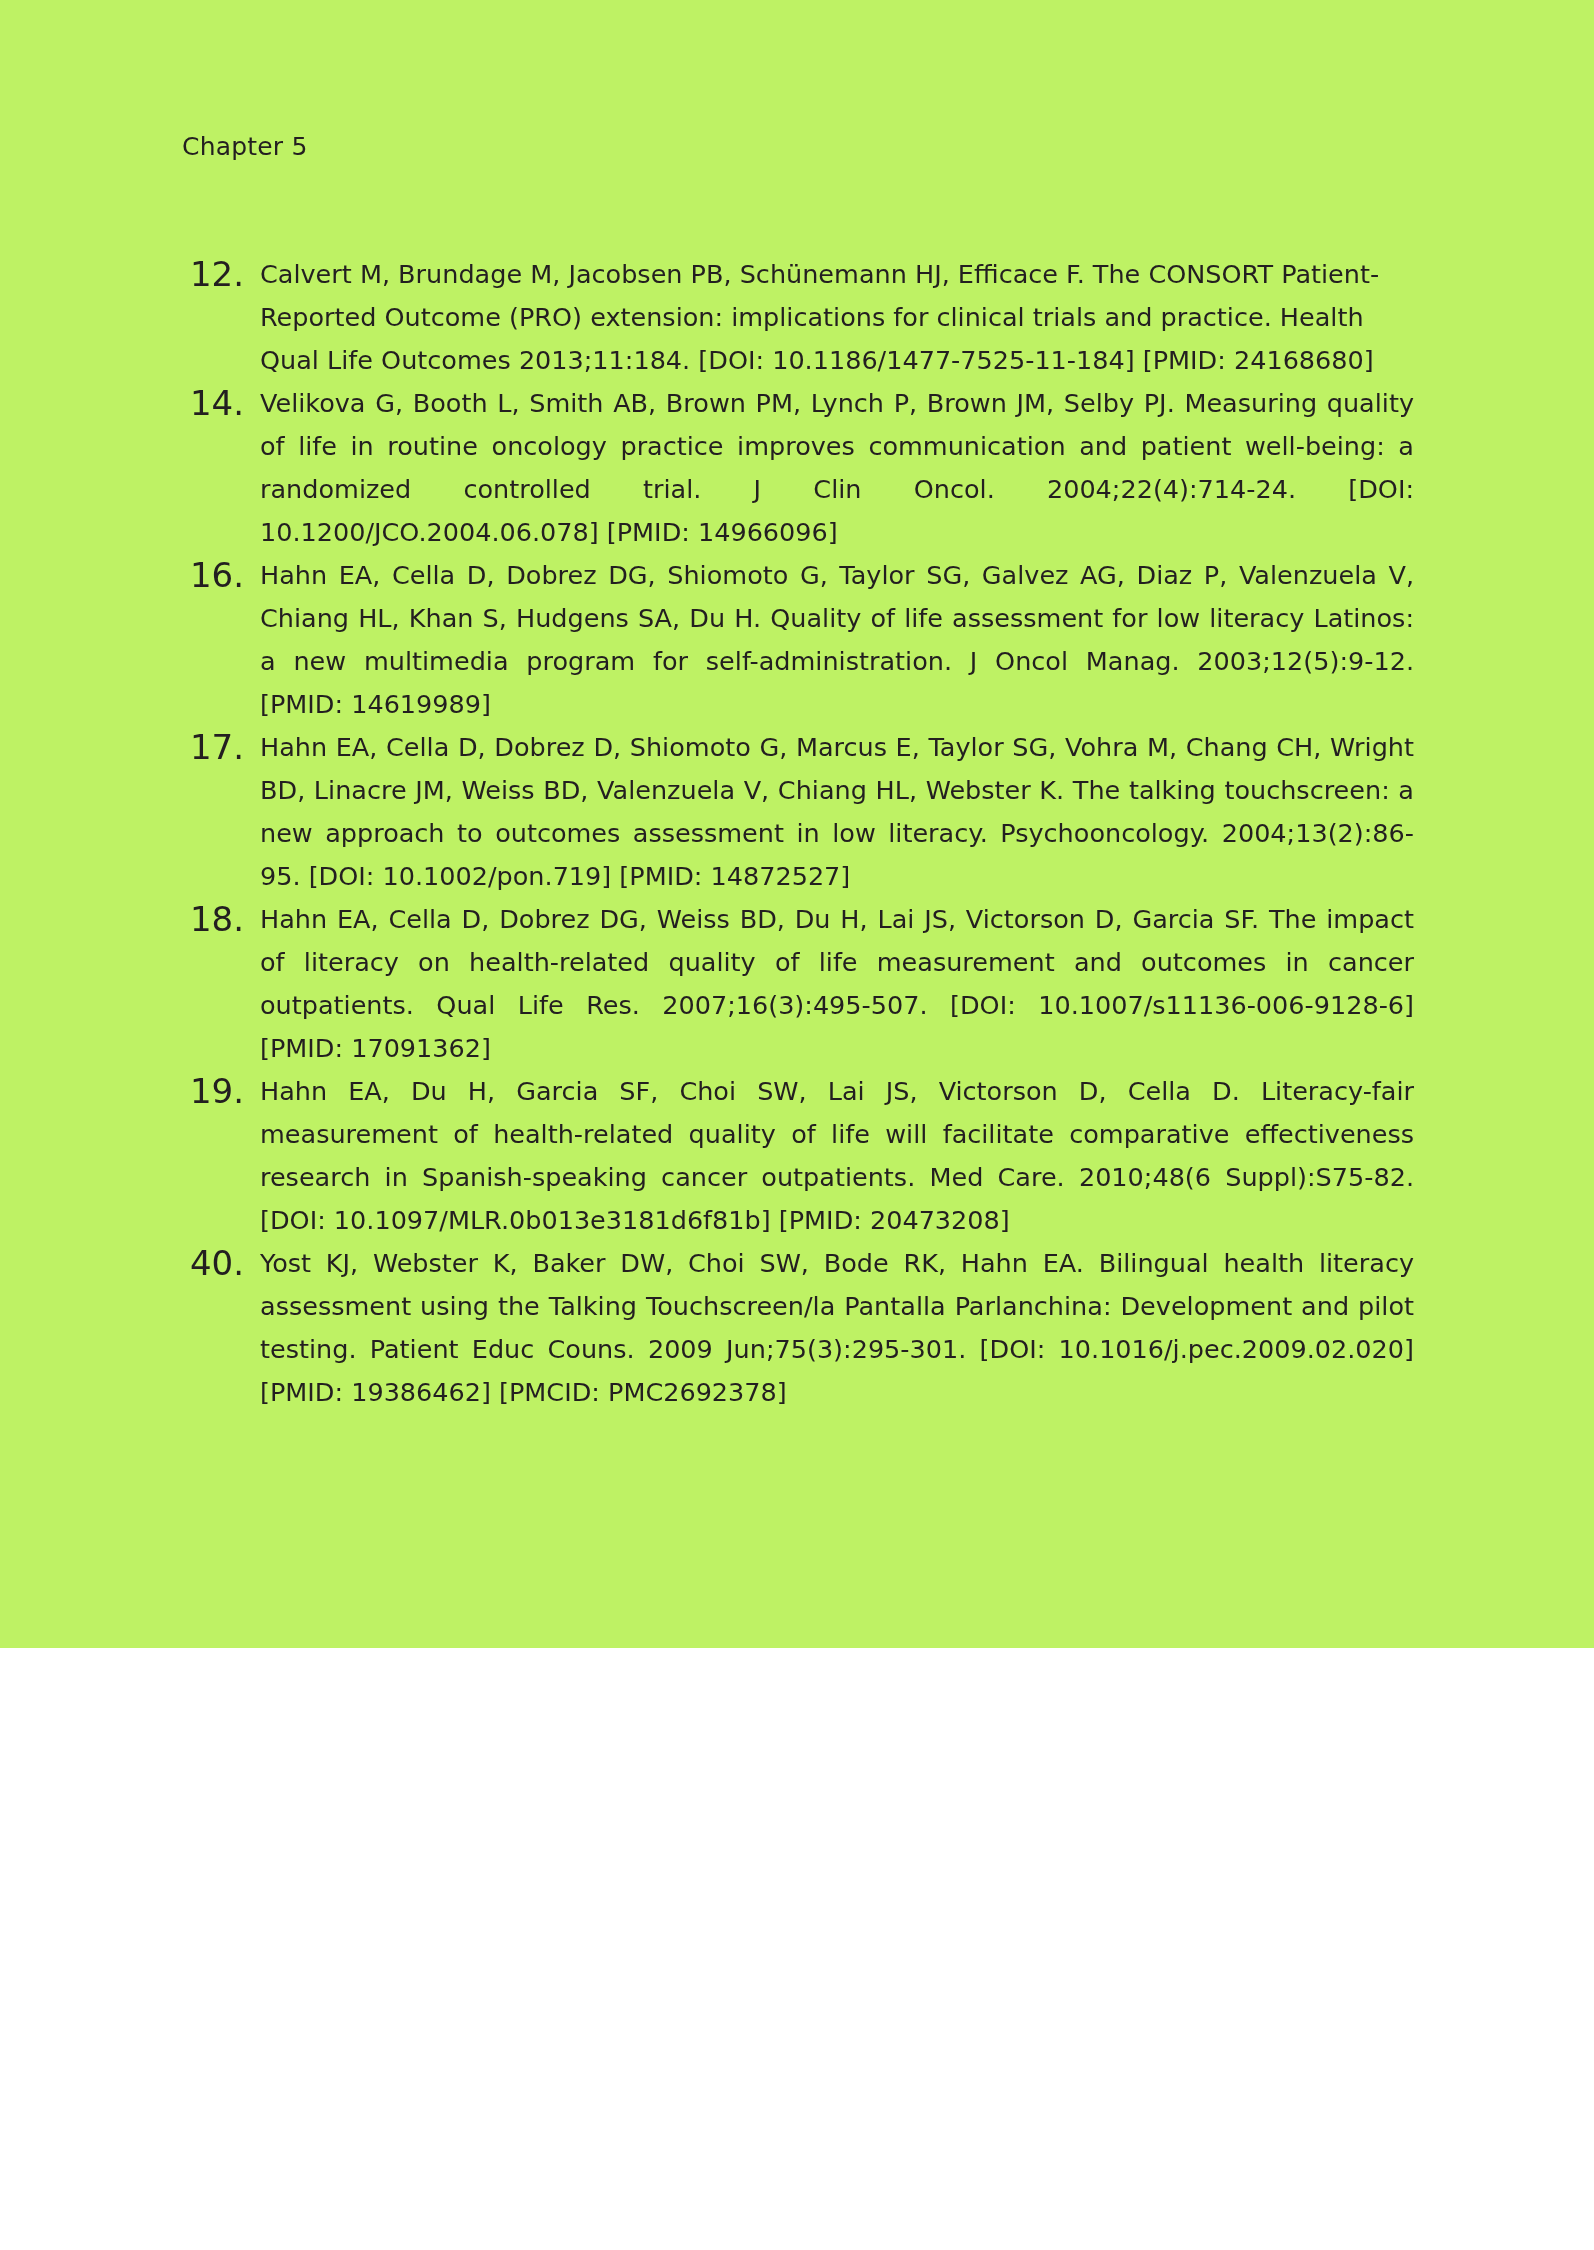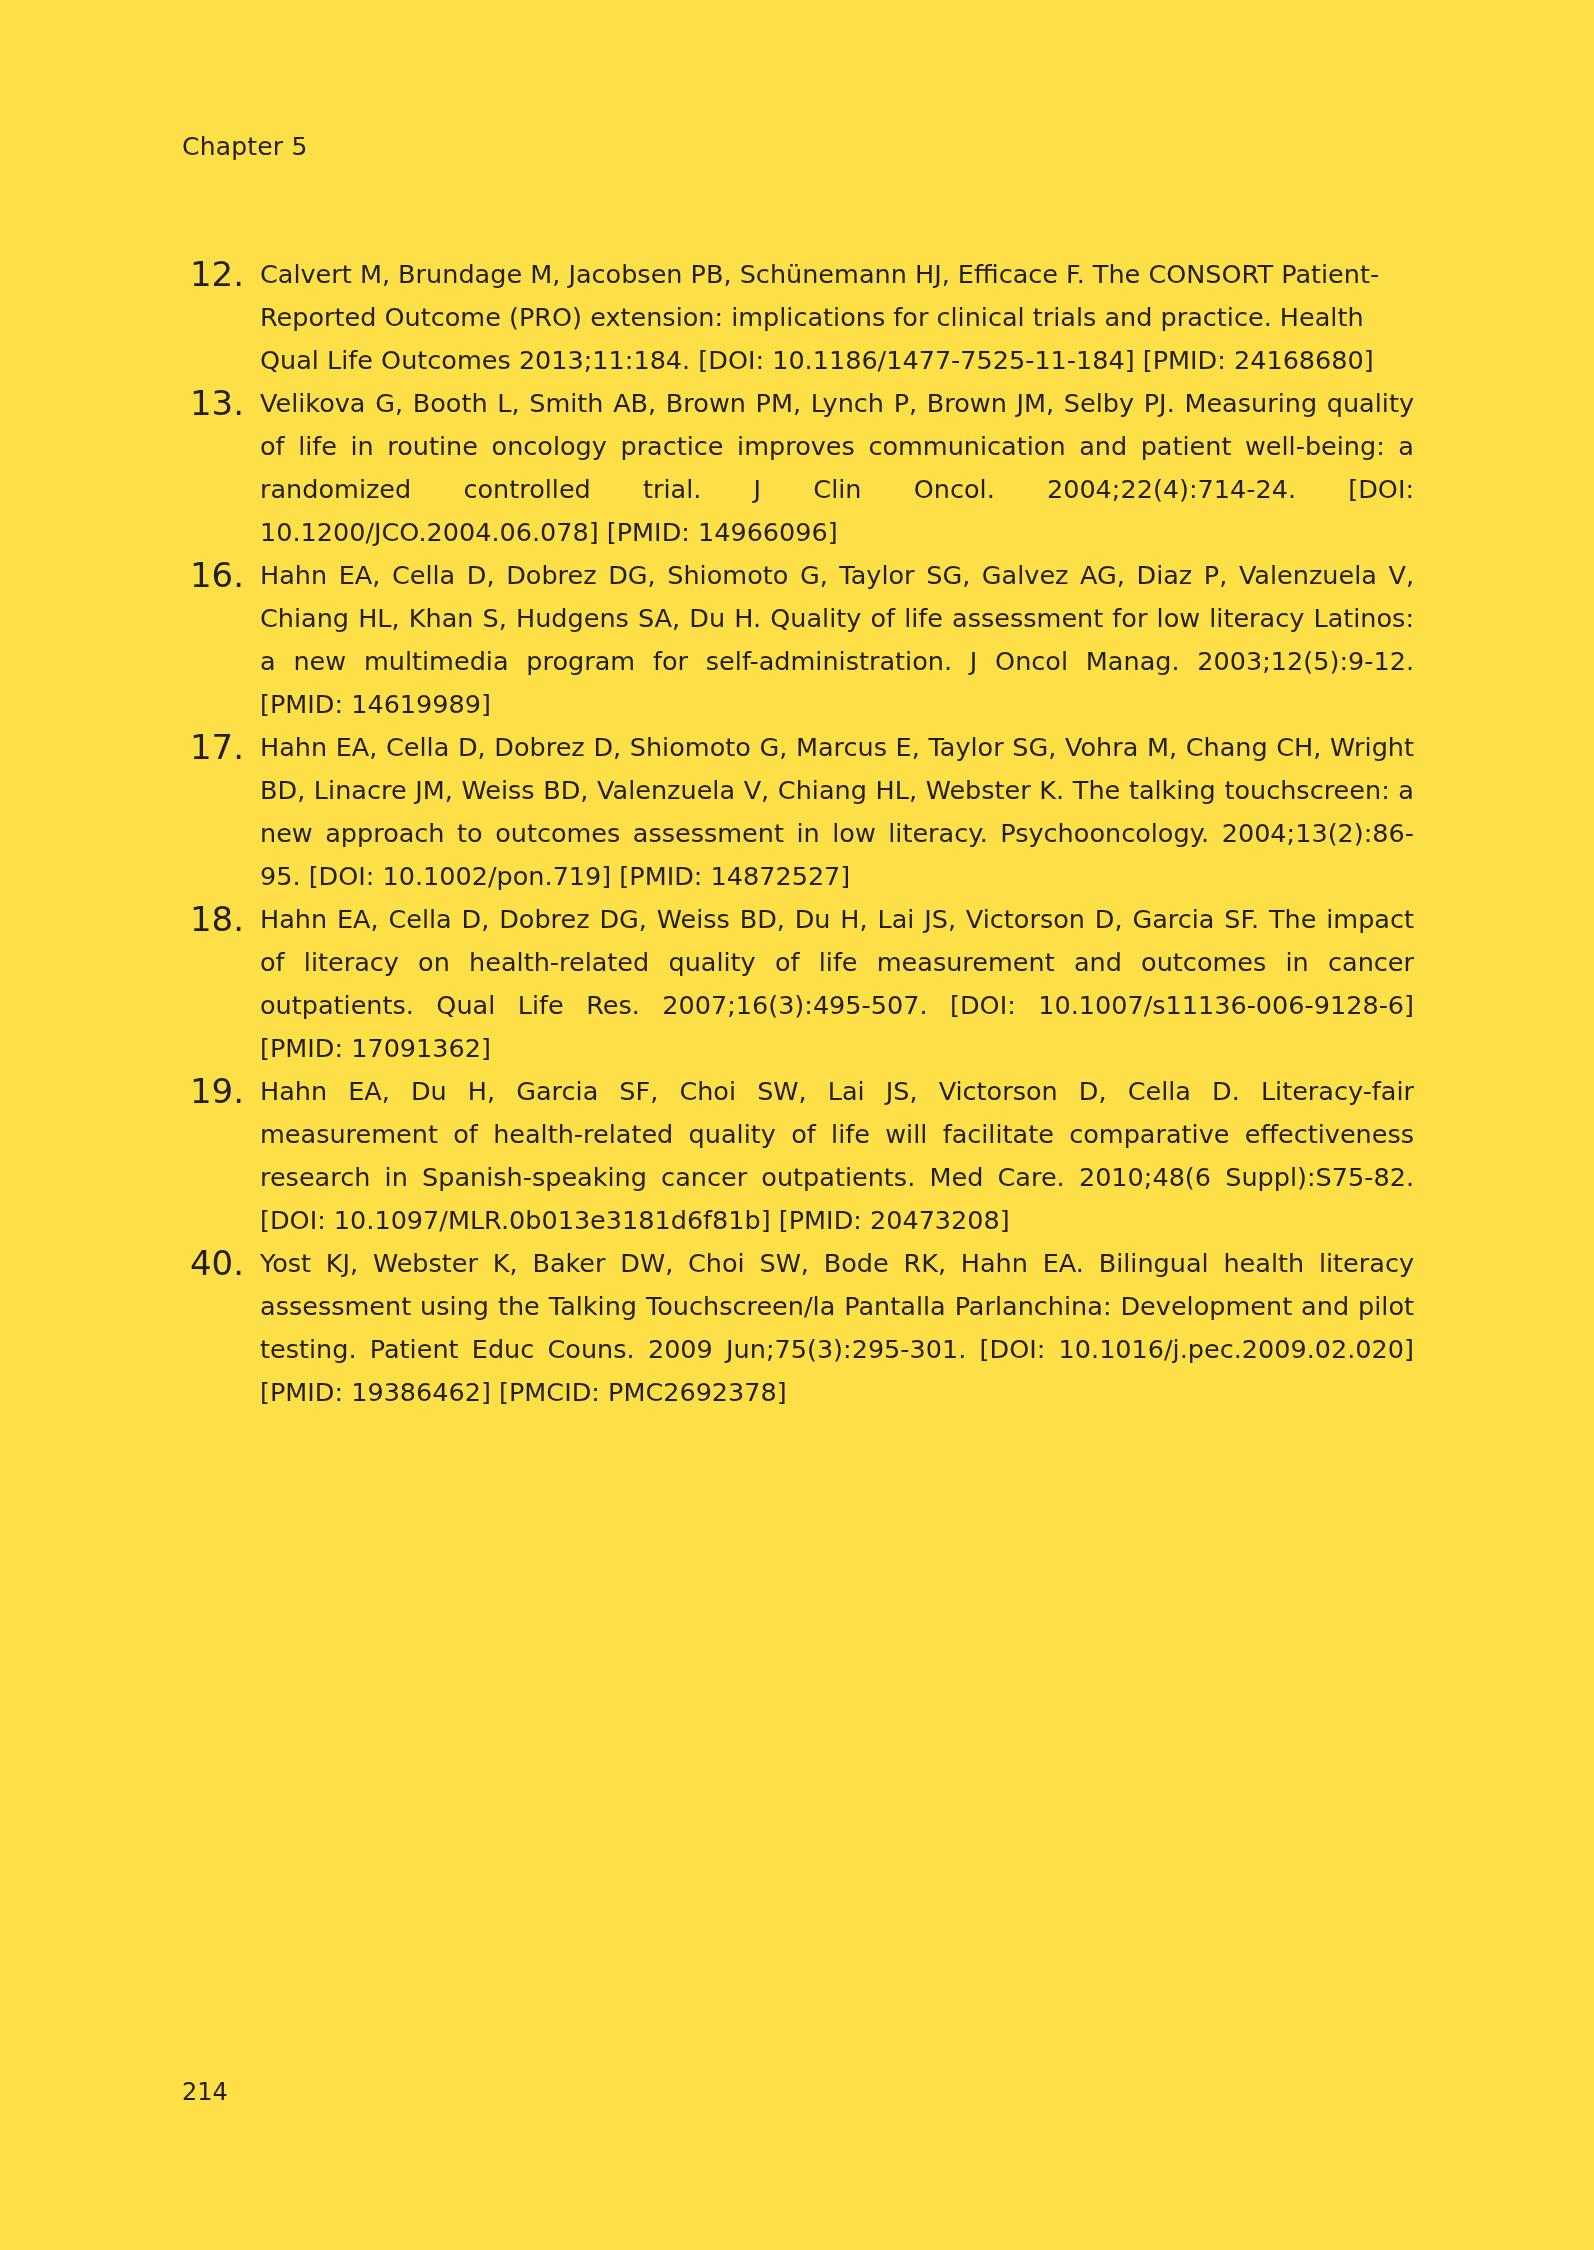--- a/index.html
+++ b/index.html
@@ -3,22 +3,22 @@
 <meta charset="utf-8">
 <style>
   html, body {
     margin: 0;
     padding: 0;
     background: #ffffff;
   }
   .page {
     position: relative;
     width: 1594px;
-    height: 2250px;
-    background: #fde047;
+    height: 1648px;
+    background: #bef264;
     font-family: "DejaVu Sans", sans-serif;
     color: #231f20;
     box-sizing: border-box;
   }
   .chapter-header {
     position: absolute;
     left: 182px;
     top: 132px;
     font-size: 25px;
     letter-spacing: 0.2px;
@@ -73,21 +73,21 @@
   <div class="chapter-header">Chapter 5</div>
 
   <div class="ref-list">
 
     <div class="ref-item">
       <div class="ref-num">12.</div>
       <div class="ref-text nojust">Calvert M, Brundage M, Jacobsen PB, Schünemann HJ, Efficace F. The CONSORT Patient-Reported Outcome (PRO) extension: implications for clinical trials and practice. Health Qual Life Outcomes 2013;11:184. [DOI: 10.1186/1477-7525-11-184] [PMID: 24168680]</div>
     </div>
 
     <div class="ref-item">
-      <div class="ref-num">13.</div>
+      <div class="ref-num">14.</div>
       <div class="ref-text">Velikova G, Booth L, Smith AB, Brown PM, Lynch P, Brown JM, Selby PJ. Measuring quality of life in routine oncology practice improves communication and patient well-being: a randomized controlled trial. J Clin Oncol. 2004;22(4):714-24. [DOI: 10.1200/JCO.2004.06.078] [PMID: 14966096]</div>
     </div>
 
 
 
     <div class="ref-item">
       <div class="ref-num">16.</div>
       <div class="ref-text">Hahn EA, Cella D, Dobrez DG, Shiomoto G, Taylor SG, Galvez AG, Diaz P, Valenzuela V, Chiang HL, Khan S, Hudgens SA, Du H. Quality of life assessment for low literacy Latinos: a new multimedia program for self-administration. J Oncol Manag. 2003;12(5):9-12. [PMID: 14619989]</div>
     </div>
 

